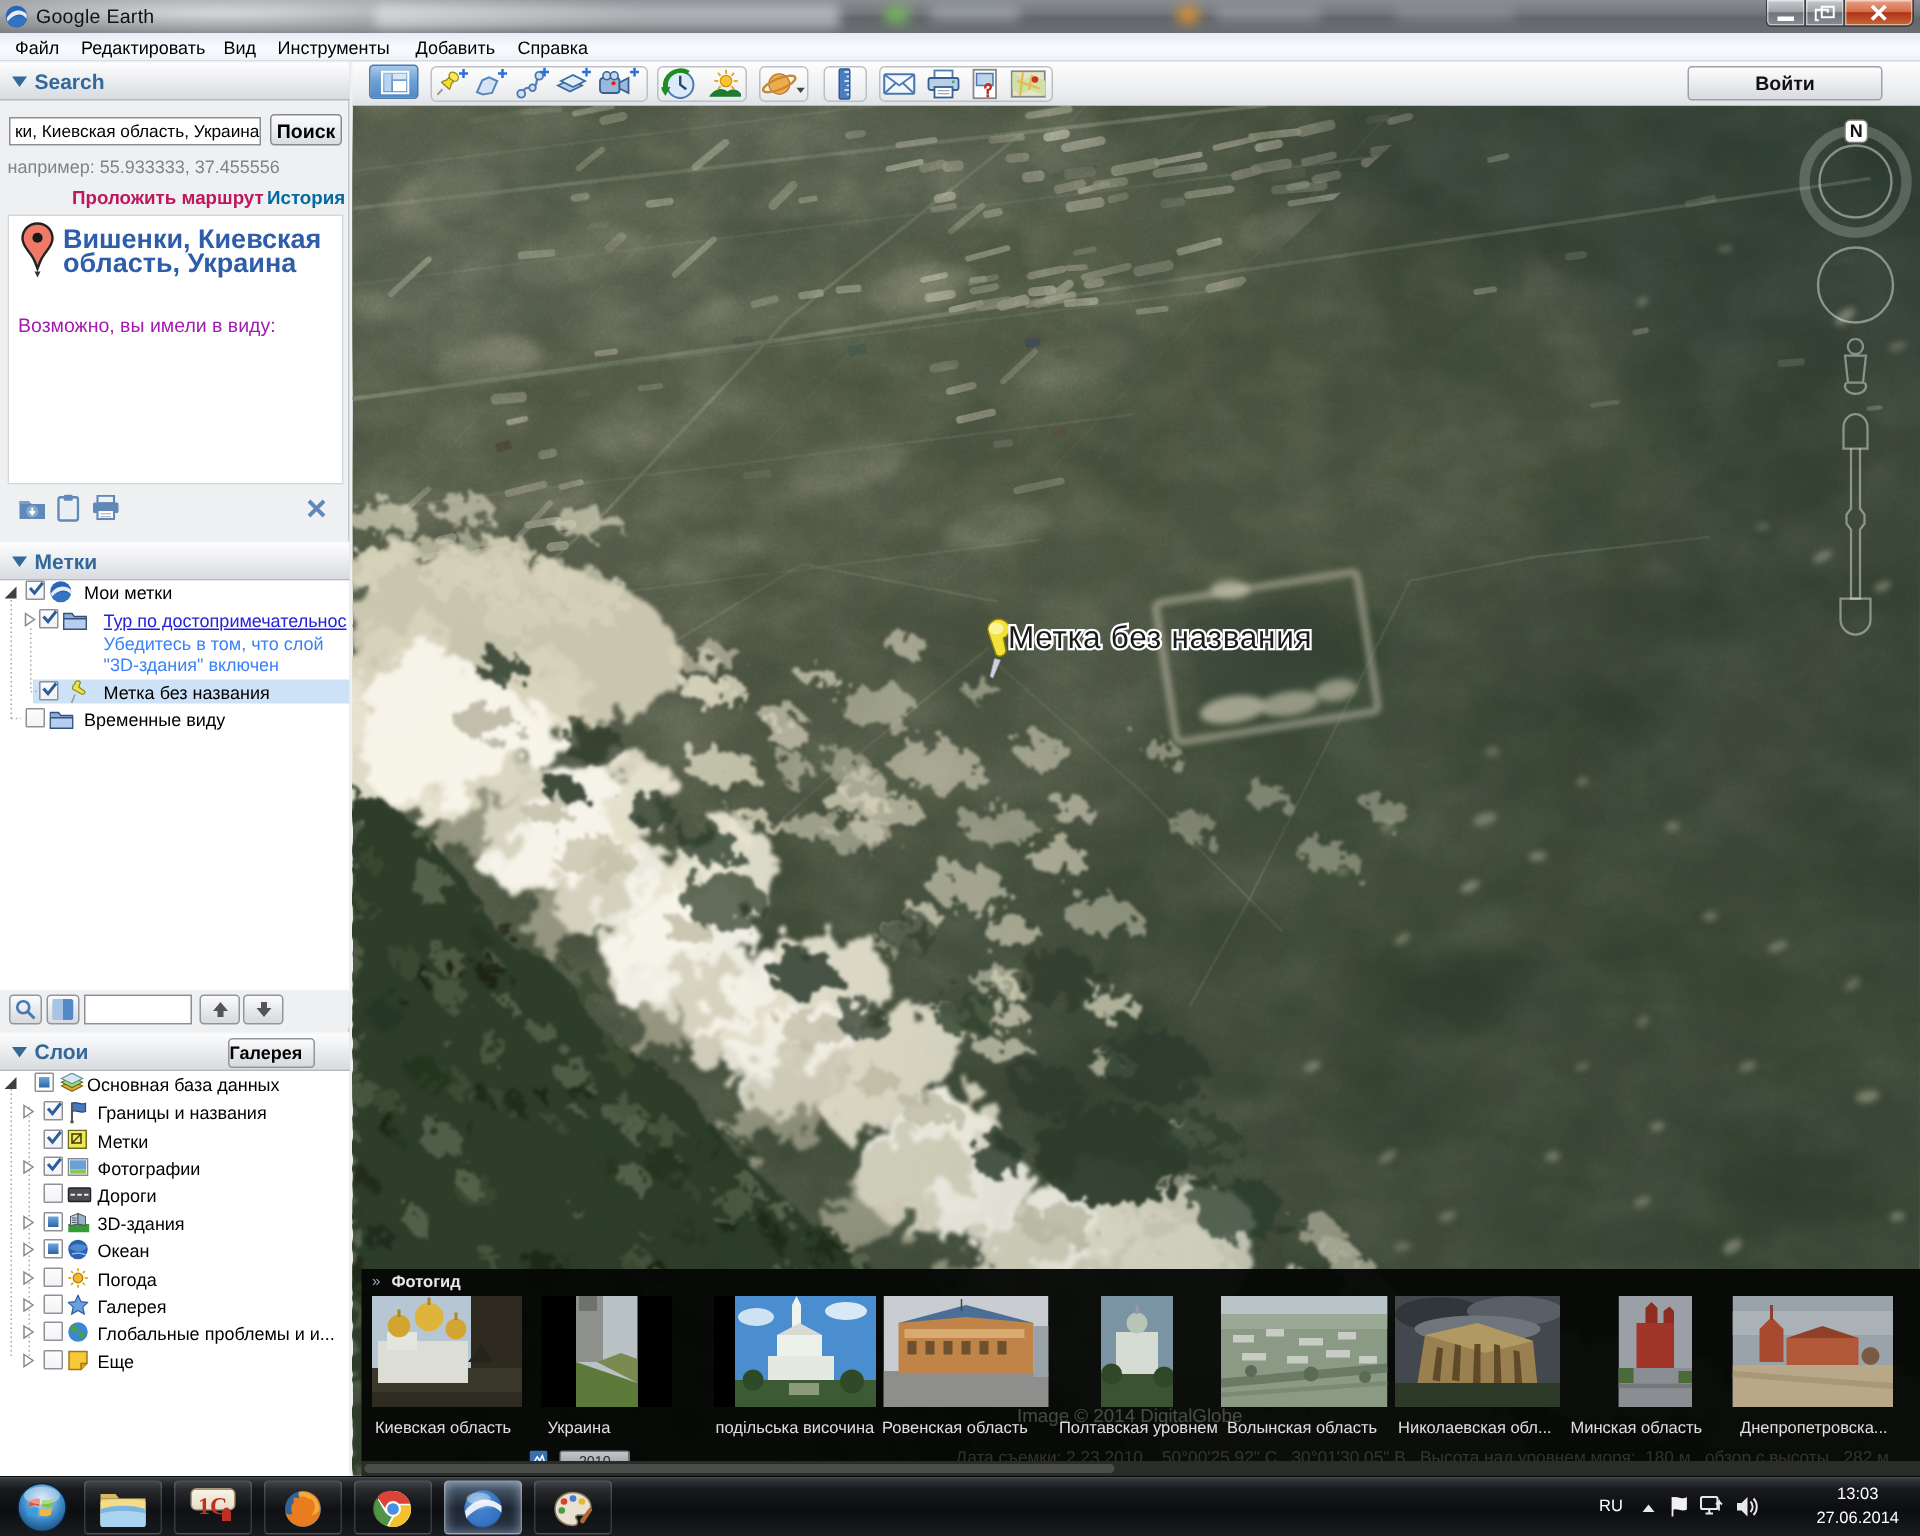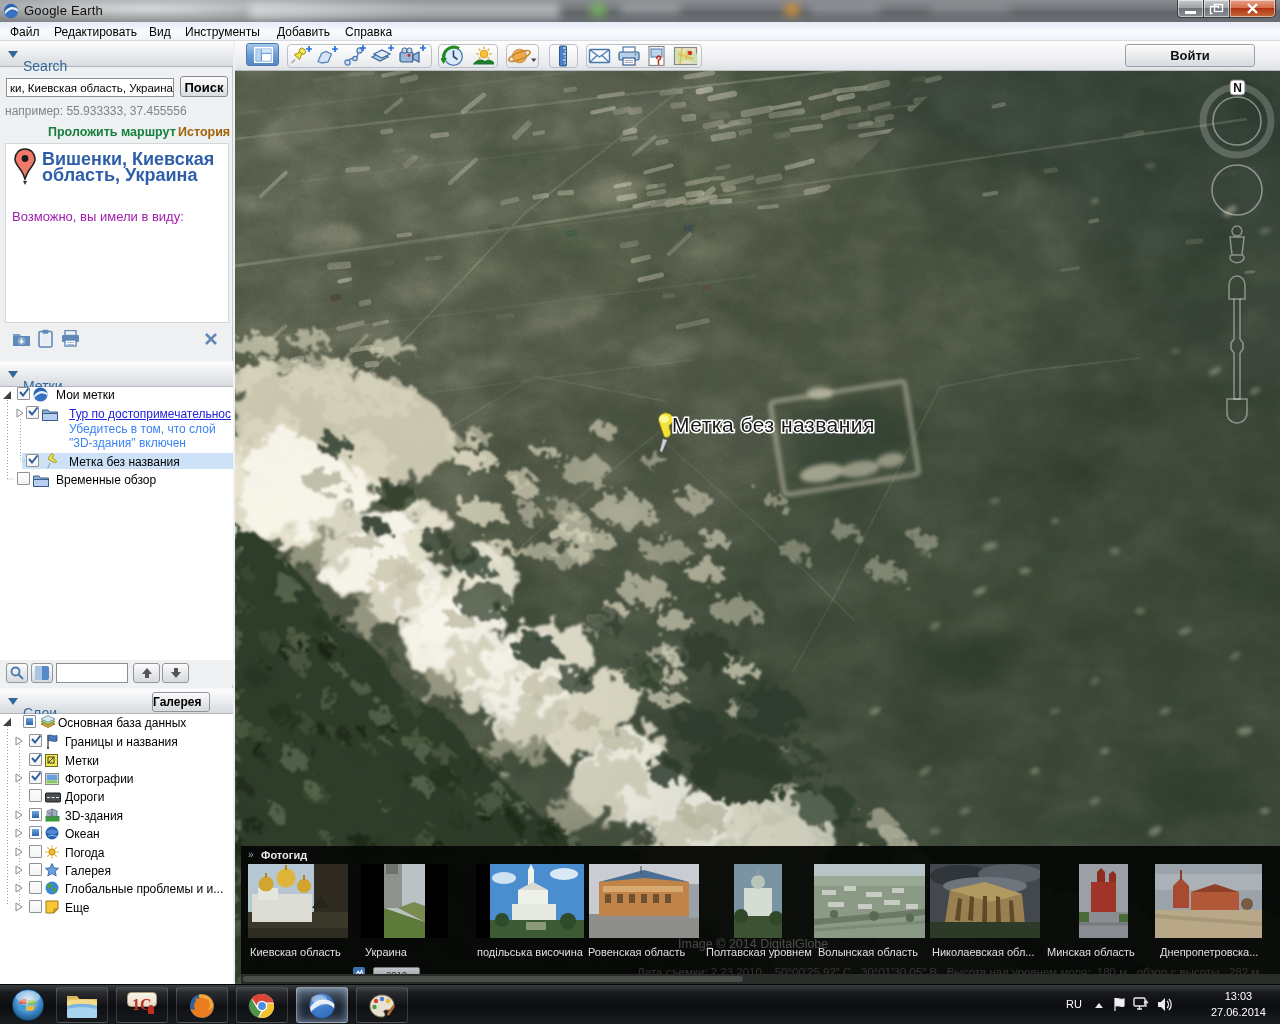--- a/index.html
+++ b/index.html
@@ -18,26 +18,26 @@
 #menubar{left:0;top:22px;width:1280px;height:19px;background:linear-gradient(#e6ebf6,#fafbfe 55%,#eef2f9);border-bottom:1px solid #d7dade;font-size:12px;color:#000}
 #menubar span{position:absolute;top:3px}
 
 #toolbar{left:235px;top:41px;width:1045px;height:30px;background:linear-gradient(#fdfdfe,#ecedf0 70%,#dfe2e6);border-bottom:1px solid #b8bcc1}
 .tgroup{position:absolute;top:3px;height:24px;border:1px solid #bcc0c5;border-radius:4px;background:linear-gradient(#fefefe,#e7e9ec)}
 #signin{left:890px;top:3px;width:130px;height:23px;border:1px solid #9ea2a8;border-radius:3px;background:linear-gradient(#fdfdfd,#e6e8ea 60%,#d8dbdf);font-size:13px;font-weight:bold;text-align:center;line-height:21px;color:#111}
 
 #sidebar{left:0;top:41px;width:233px;height:943px;background:#eef0f1;border-right:1px solid #c6c9cc}
 .phead{position:absolute;left:0;width:233px;height:26px;background:linear-gradient(#fdfdfe,#e3e6e9 70%,#d8dbdf);border-bottom:1px solid #b5b9bd;border-top:1px solid #f5f6f8}
 .phead .tri{position:absolute;left:8px;top:9px;width:0;height:0;border-left:5px solid transparent;border-right:5px solid transparent;border-top:7px solid #33689b}
-.phead .ptitle{position:absolute;left:23px;top:16px;font-size:14px;font-weight:normal;color:#33689b}
+.phead .ptitle{position:absolute;left:23px;top:4px;font-size:14px;font-weight:bold;color:#33689b}
 #searchinput{left:6px;top:37px;width:168px;height:19px;border:1px solid #8b9097;background:#fff;font-size:11.5px;color:#000;line-height:18px;padding-left:3px;overflow:hidden;white-space:nowrap}
 #searchbtn{left:180px;top:35px;width:48px;height:21px;border:1px solid #868b92;border-radius:3px;background:linear-gradient(#fcfcfd,#e8eaec 60%,#d9dce0);font-size:13px;font-weight:bold;text-align:center;line-height:21px}
 #hint{left:5px;top:63px;font-size:12px;color:#808488}
-#routelink{left:48px;top:84px;font-size:12.5px;font-weight:bold;color:#15803d}
-#histlink{left:178px;top:84px;font-size:12.5px;font-weight:bold;color:#a16207}
+#routelink{left:48px;top:84px;font-size:12.5px;font-weight:bold;color:#be185d}
+#histlink{left:178px;top:84px;font-size:12.5px;font-weight:bold;color:#0369a1}
 #results{left:5px;top:102px;width:224px;height:180px;background:#fff;border:1px solid #d4d7da}
 #restext{left:36px;top:7px;font-size:18px;font-weight:bold;color:#2e5ea9;line-height:16px}
 #maybetext{left:6px;top:65px;font-size:13px;color:#a21caf}
 
 #mtree{left:0;top:346px;width:233px;height:276px;background:#fff}
 #ltree{left:0;top:673px;width:233px;height:273px;background:#fff}
 .trow{position:absolute;font-size:12px;color:#000;white-space:nowrap}
 .cb{position:absolute;width:13px;height:13px;background:linear-gradient(#fdfdfd,#f2f3f4);border:1px solid #8e9298;border-radius:1px}
 .cbc svg{position:absolute;left:-1px;top:-3px}
 .cbp{background:#fff}
@@ -1285,21 +1285,21 @@
         <div class="abs" style="left:45px;top:66px"><svg width="14" height="16" viewBox="0 0 14 16">
             <path d="M5,10 L3,15 L2.4,14.6" stroke="#999" stroke-width="1" fill="none"></path>
             <path d="M5,3 C4.5,1 8,0 8.6,2 L7.5,5 L11,7.5 C12.5,8.5 11,10.5 9,9.5 L4.6,7 C2.6,7 3,4 5,3 Z" fill="#e8e34a" stroke="#8a8b1a" stroke-width="0.8"></path>
           </svg></div>
         <div class="trow" style="left:69px;top:68px">Метка без названия</div>
         <div class="cb" style="left:17px;top:85px"></div>
         <div class="abs" style="left:33px;top:86px"><svg width="16" height="13" viewBox="0 0 16 13">
             <path d="M0.5,2 h5.5 l1.5,2 h8 v8.5 h-15 Z" fill="#8caede" stroke="#33537a" stroke-width="0.9"></path>
             <path d="M0.5,5.5 h15 v7 h-15 Z" fill="#b8cef0" stroke="#33537a" stroke-width="0.9"></path>
           </svg></div>
-        <div class="trow" style="left:56px;top:86px">Временные обзор</div>
+        <div class="trow" style="left:56px;top:86px">Временные виду</div>
       </div>
       <div id="minisearch" class="abs">
         <div class="msbtn" style="left:6px;width:22px"><svg width="14" height="14" style="margin:2px 0 0 3px" viewBox="0 0 14 14">
             <circle cx="5.5" cy="5.5" r="4" fill="none" stroke="#4a78b0" stroke-width="1.8"></circle>
             <path d="M8.5,8.5 L13,13" stroke="#4a78b0" stroke-width="2"></path>
           </svg></div>
         <div class="msbtn" style="left:31px;width:22px"><svg width="14" height="14" style="margin:2px 0 0 3px">
             <rect width="14" height="14" rx="2" fill="url(#n)" style="fill:#5588c8"></rect>
             <rect width="7" height="14" fill="#a8c4e4"></rect>
           </svg></div>

